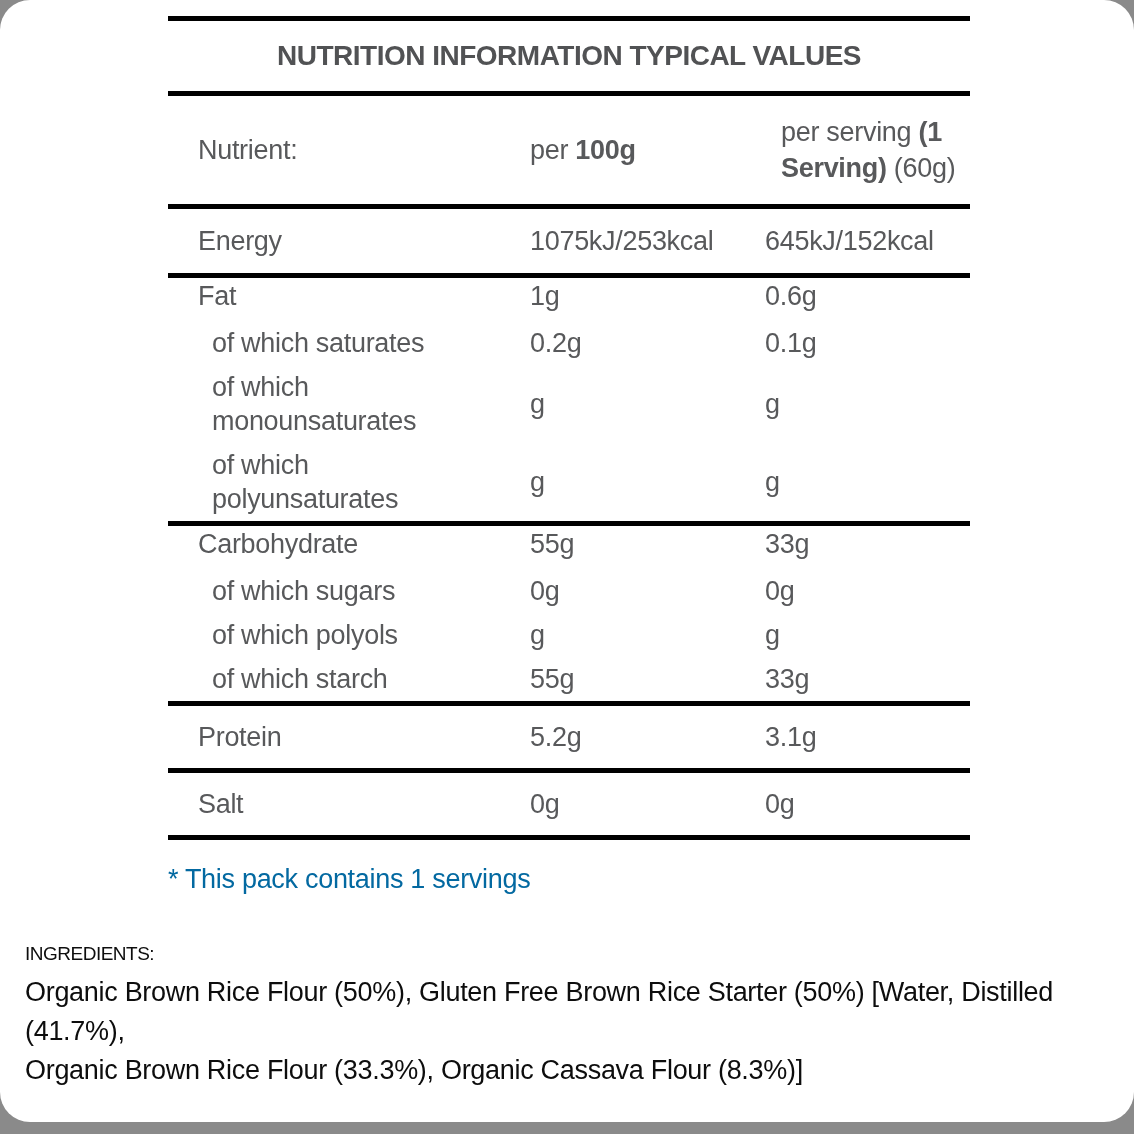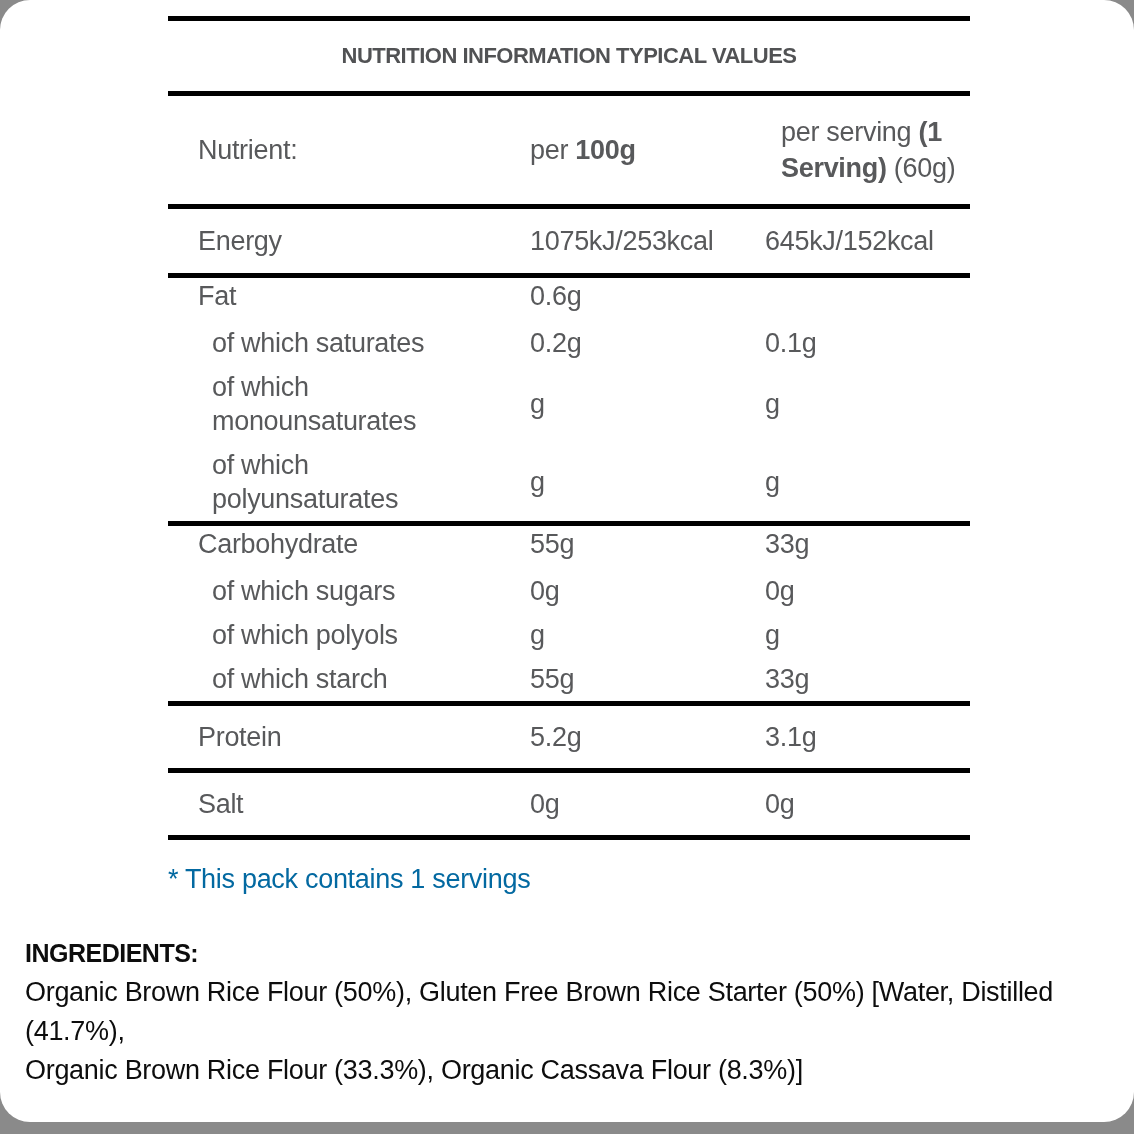--- a/index.html
+++ b/index.html
@@ -27,21 +27,21 @@
     letter-spacing:-0.3px;
   }
   .rule { height:5px; background:#000; }
   .rule-top { margin-top:16px; }
   .title-band {
     height:70px;
     display:flex; align-items:center; justify-content:center;
   }
   .ntitle {
     font-weight:700;
-    font-size:22px;
+    font-size:28px;
     color:#515254;
     letter-spacing:-0.5px;
     text-align:center;
   }
   .grid-row {
     display:grid;
     grid-template-columns:332px 235px 1fr;
     align-items:center;
     padding-left:30px;
   }
@@ -64,21 +64,21 @@
   .ingredients {
     position:absolute;
     left:25px;
     top:934px;
     right:38px;
     color:#0d0d0d;
     font-size:27px;
     line-height:39px;
     letter-spacing:-0.3px;
   }
-  .ing-heading { font-weight:700; font-size:25px; letter-spacing:-0.5px; }
+  .ing-heading { font-weight:400; font-size:19px; letter-spacing:-0.5px; }
   .ing-body { white-space:pre-line; }
   .allergy-heading { font-weight:700; letter-spacing:-0.5px; }
 </style>
 </head>
 <body>
 
 <div class="card">
 
   <div class="ntable">
 
@@ -101,20 +101,21 @@
     <div class="grid-row row-energy">
       <div>Energy</div>
       <div>1075kJ/253kcal</div>
       <div>645kJ/152kcal</div>
     </div>
 
     <div class="rule"></div>
 
     <div class="grid-row row-major">
       <div>Fat</div>
+      <div>1g</div>
       <div>0.6g</div>
     </div>
     <div class="grid-row row-sub">
       <div class="indent">of which saturates</div>
       <div>0.2g</div>
       <div>0.1g</div>
     </div>
     <div class="grid-row row-sub">
       <div class="indent wrap2">of which
 monounsaturates</div>

